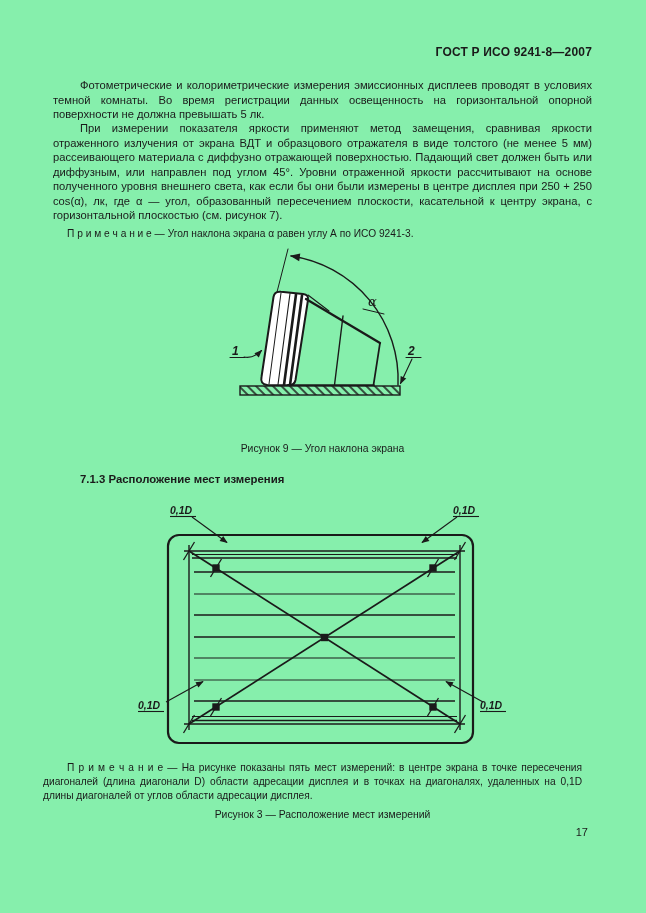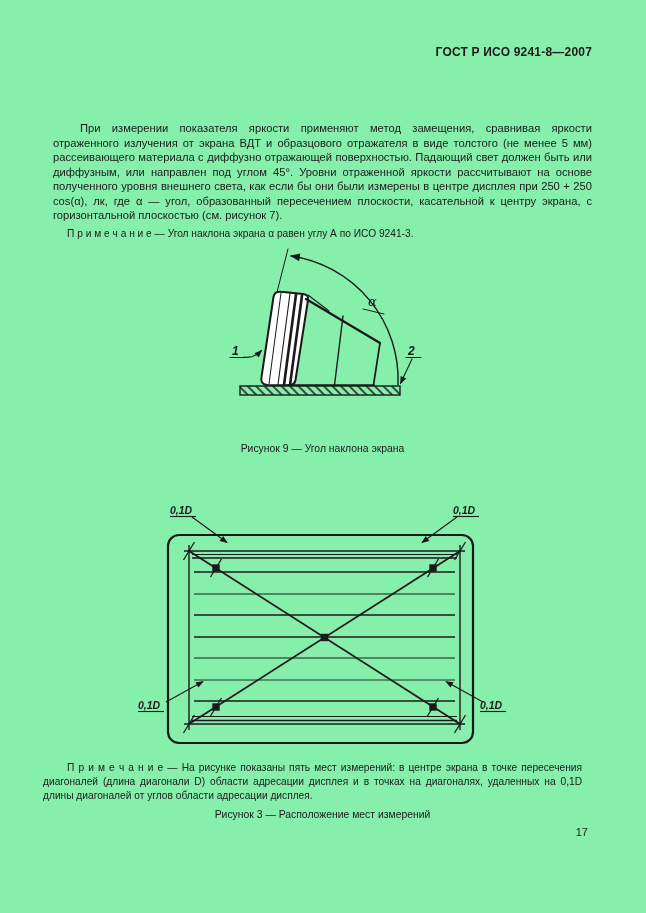--- a/index.html
+++ b/index.html
@@ -44,20 +44,21 @@
   .fig-dim-label{font-size:10.5px;font-weight:bold;font-style:italic;fill:#1a1a1a;}
   .fig-alpha{font-size:13px;font-style:italic;font-family:"DejaVu Serif",serif;fill:#1a1a1a;}
 </style>
 </head>
 <body>
 
 <div class="page">
 
   <div class="doc-code">ГОСТ Р ИСО 9241-8—2007</div>
 
+  <p class="body-par p1">Фотометрические и колориметрические измерения эмиссионных дисплеев проводят в условиях темной комнаты. Во время регистрации данных освещенность на горизонтальной опорной поверхности не должна превышать 5 лк.</p>
   <p class="body-par p2">При измерении показателя яркости применяют метод замещения, сравнивая яркости отраженного излучения от экрана ВДТ и образцового отражателя в виде толстого (не менее 5 мм) рассеивающего материала с диффузно отражающей поверхностью. Падающий свет должен быть или диффузным, или направлен под углом 45°. Уровни отраженной яркости рассчитывают на основе полученного уровня внешнего света, как если бы они были измерены в центре дисплея при 250 + 250 cos(α), лк, где α — угол, образованный пересечением плоскости, касательной к центру экрана, с горизонтальной плоскостью (см. рисунок 7).</p>
 
   <p class="note note7">П р и м е ч а н и е — Угол наклона экрана α равен углу А по ИСО 9241-3.</p>
 
   <svg class="fig7-svg" width="220" height="155" viewBox="0 0 220 155" xmlns="http://www.w3.org/2000/svg">
     <defs>
       <pattern id="hatch7" width="6" height="12" patternUnits="userSpaceOnUse" patternTransform="rotate(-45)">
         <line x1="3" y1="0" x2="3" y2="12" stroke="#1a1a1a" stroke-width="1.5"></line>
       </pattern>
       <marker id="arr7" viewBox="0 0 10 10" refX="9" refY="5" markerWidth="8" markerHeight="7" orient="auto-start-reverse">
@@ -84,20 +85,21 @@
       <line x1="184" y1="111.5" x2="199" y2="111.5" stroke-width="1.1"></line>
       <path d="M 190 113 L 178.5 137.5" stroke-width="1.1" marker-end="url(#arr7)"></path>
     </g>
     <text class="fig-alpha" x="146" y="60">α</text>
     <text class="fig-pos-label" x="10" y="109">1</text>
     <text class="fig-pos-label" x="186" y="109">2</text>
   </svg>
 
   <div class="fig-caption cap7">Рисунок 9 — Угол наклона экрана</div>
 
+  <div class="section-heading">7.1.3 Расположение мест измерения</div>
 
   <svg class="fig8-svg" width="380" height="252" viewBox="0 0 380 252" xmlns="http://www.w3.org/2000/svg">
     <defs>
       <marker id="arr8" viewBox="0 0 10 10" refX="9" refY="5" markerWidth="8" markerHeight="7" orient="auto-start-reverse">
         <path d="M0 1 L10 5 L0 9 z" fill="#1a1a1a"></path>
       </marker>
     </defs>
     <g stroke="#1a1a1a" fill="none">
       <rect x="36" y="37" width="305" height="208" rx="11" stroke-width="2.2"></rect>
       <line x1="57" y1="47" x2="57" y2="232" stroke-width="1.4"></line>

